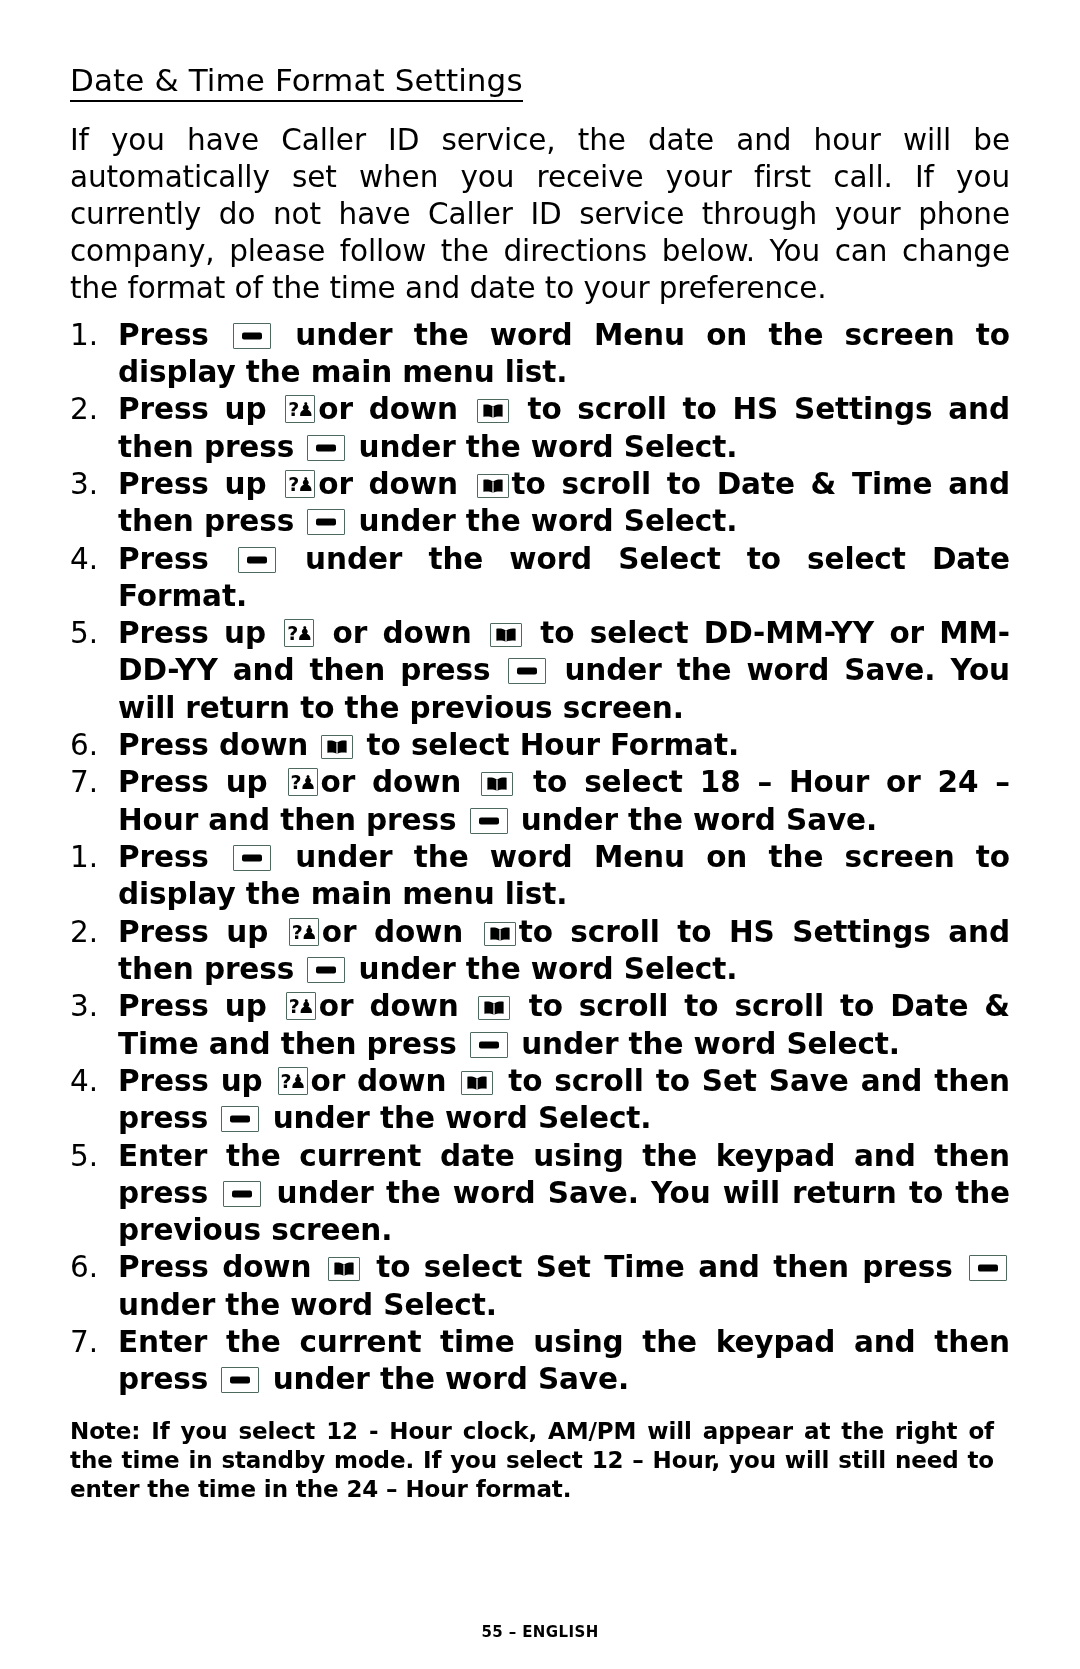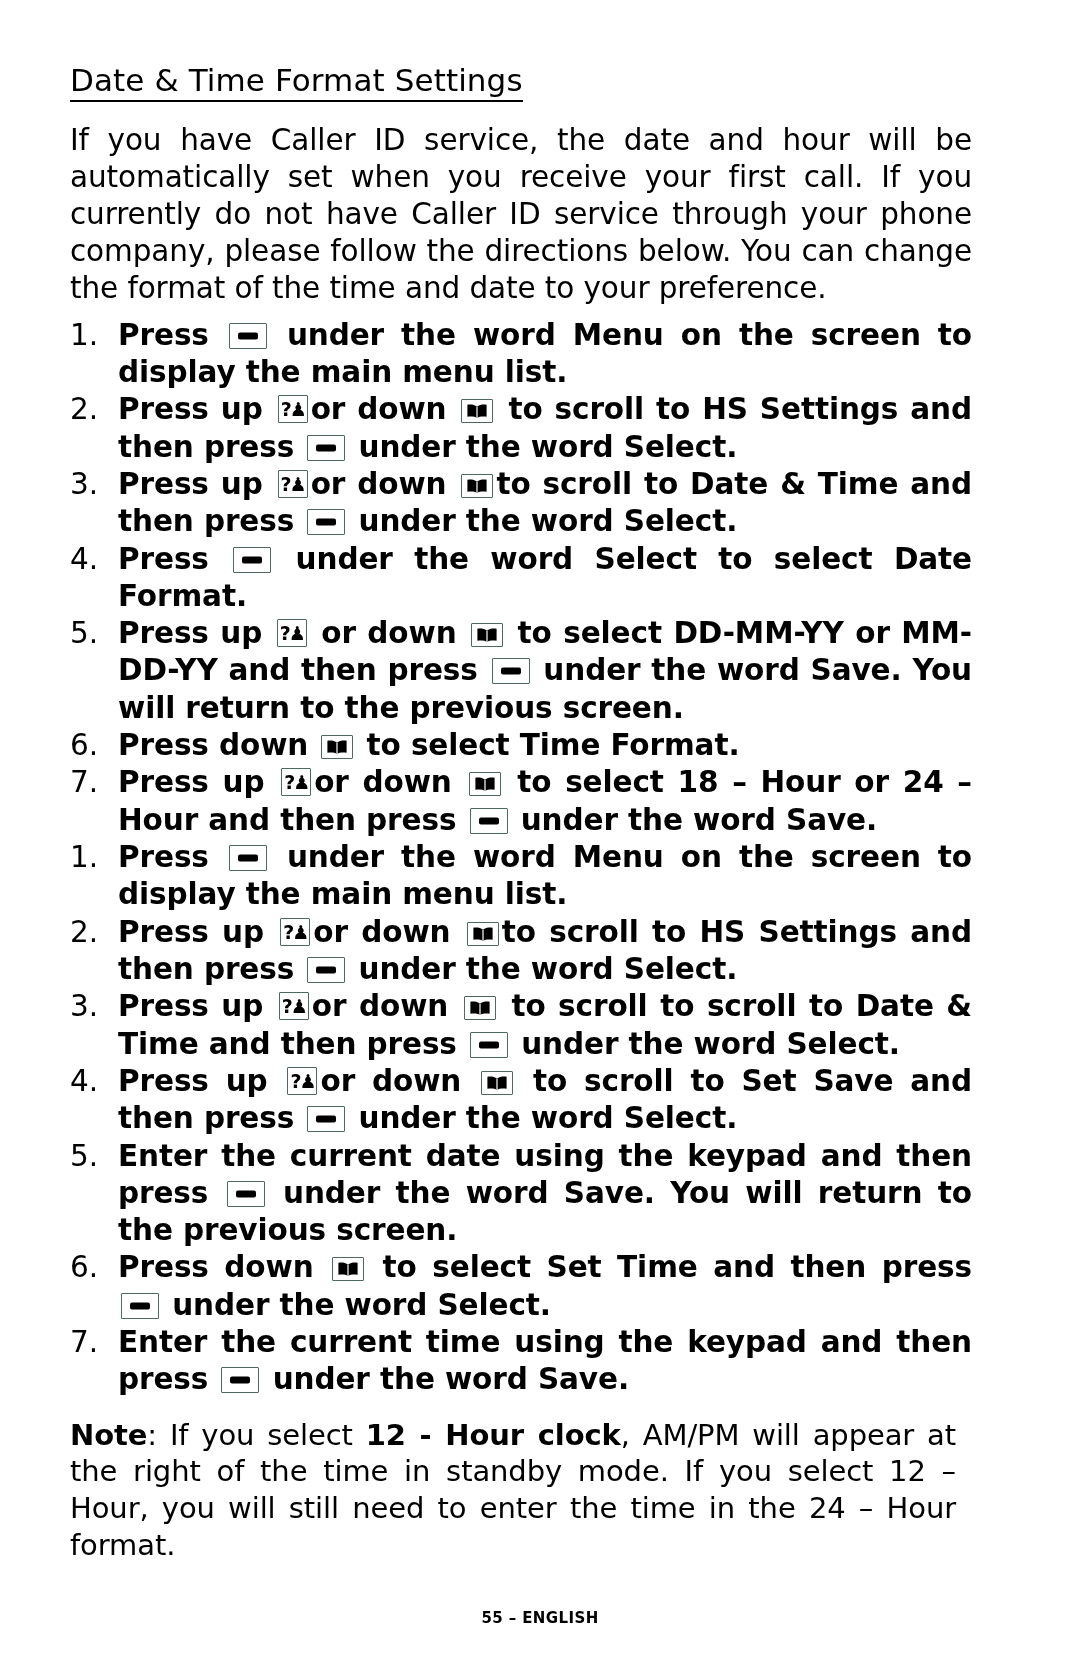--- a/index.html
+++ b/index.html
@@ -15,21 +15,21 @@
     color: #000000;
     position: relative;
     overflow: hidden;
   }
   .page {
     position: absolute;
     left: 0; top: 0;
     width: 1080px;
     height: 1669px;
     box-sizing: border-box;
-    padding: 62px 108px 0 70px;
+    padding: 62px 70px 0 70px;
   }
   .section-heading {
     font-size: 31px;
     font-weight: 400;
     line-height: 1.18;
     margin: 0 0 14px 0;
     display: inline-block;
     border-bottom: 2.5px solid #000;
     padding-bottom: 1px;
     letter-spacing: 0.1px;
@@ -125,34 +125,34 @@
   }
   .key-down {
     width: 32px;
     height: 24px;
     border-radius: 1px;
     overflow: hidden;
   }
   .key-down svg { position: absolute; left: 50%; top: 50%; transform: translate(-50%,-50%); }
 
   p.note {
-    font-size: 29px;
+    font-size: 23px;
     line-height: 1.265;
-    font-weight: 400;
+    font-weight: 700;
     margin: 18px 16px 0 0;
     text-align: justify;
     text-justify: inter-word;
     letter-spacing: -0.1px;
   }
 
   .footer {
     position: absolute;
     left: 0;
     right: 0;
-    bottom: 42px;
+    bottom: 28px;
     text-align: center;
     font-size: 15px;
     font-weight: 700;
     letter-spacing: 0.4px;
   }
 </style>
 </head>
 <body>
 
 <div class="page">
@@ -192,21 +192,21 @@
                 <path d="M11 3.2 C13.4 1.2 16.6 0.8 20.6 1.2 L20.6 13.2 C16.6 12.6 13.4 13 11 14.2 Z" fill="#000"></path>
                 <path d="M10.4 3.4 L11.6 3.4 L11.6 14.2 L10.4 14.2 Z" fill="#fff"></path>
               </svg></span><span class=""> to select </span><b>DD-MM-YY</b><span class=""> or </span><b>MM-DD-YY</b><span class=""> and then press </span><span class="key key-soft"></span><span class=""> under the word </span><b>Save</b><span class="">.  You will return to the previous screen.</span></span>
         </li>
         <li class="justify">
           <span class="num">6.</span>
           <span class="body"><span class="">Press down </span><span class="key key-down"><svg width="22" height="15" viewBox="0 0 22 15" xmlns="http://www.w3.org/2000/svg">
                 <path d="M11 3.2 C8.6 1.2 5.4 0.8 1.4 1.2 L1.4 13.2 C5.4 12.6 8.6 13 11 14.2 Z" fill="#000"></path>
                 <path d="M11 3.2 C13.4 1.2 16.6 0.8 20.6 1.2 L20.6 13.2 C16.6 12.6 13.4 13 11 14.2 Z" fill="#000"></path>
                 <path d="M10.4 3.4 L11.6 3.4 L11.6 14.2 L10.4 14.2 Z" fill="#fff"></path>
-              </svg></span><span class=""> to select </span><b>Time Format</b><span class="">.</span></span>
+              </svg></span><span class=""> to select </span><b>Hour Format</b><span class="">.</span></span>
         </li>
         <li class="justify">
           <span class="num">7.</span>
           <span class="body"><span class="">Press up </span><span class="key key-up"><span class="glyph">?♟</span></span><span class="">or down </span><span class="key key-down"><svg width="22" height="15" viewBox="0 0 22 15" xmlns="http://www.w3.org/2000/svg">
                 <path d="M11 3.2 C8.6 1.2 5.4 0.8 1.4 1.2 L1.4 13.2 C5.4 12.6 8.6 13 11 14.2 Z" fill="#000"></path>
                 <path d="M11 3.2 C13.4 1.2 16.6 0.8 20.6 1.2 L20.6 13.2 C16.6 12.6 13.4 13 11 14.2 Z" fill="#000"></path>
                 <path d="M10.4 3.4 L11.6 3.4 L11.6 14.2 L10.4 14.2 Z" fill="#fff"></path>
               </svg></span><span class=""> to select </span><b>18 – Hour</b><span class=""> or </span><b>24 – Hour</b><span class=""> and then press </span><span class="key key-soft"></span><span class=""> under the word </span><b>Save</b><span class="">.</span></span>
         </li>
       </ol>

